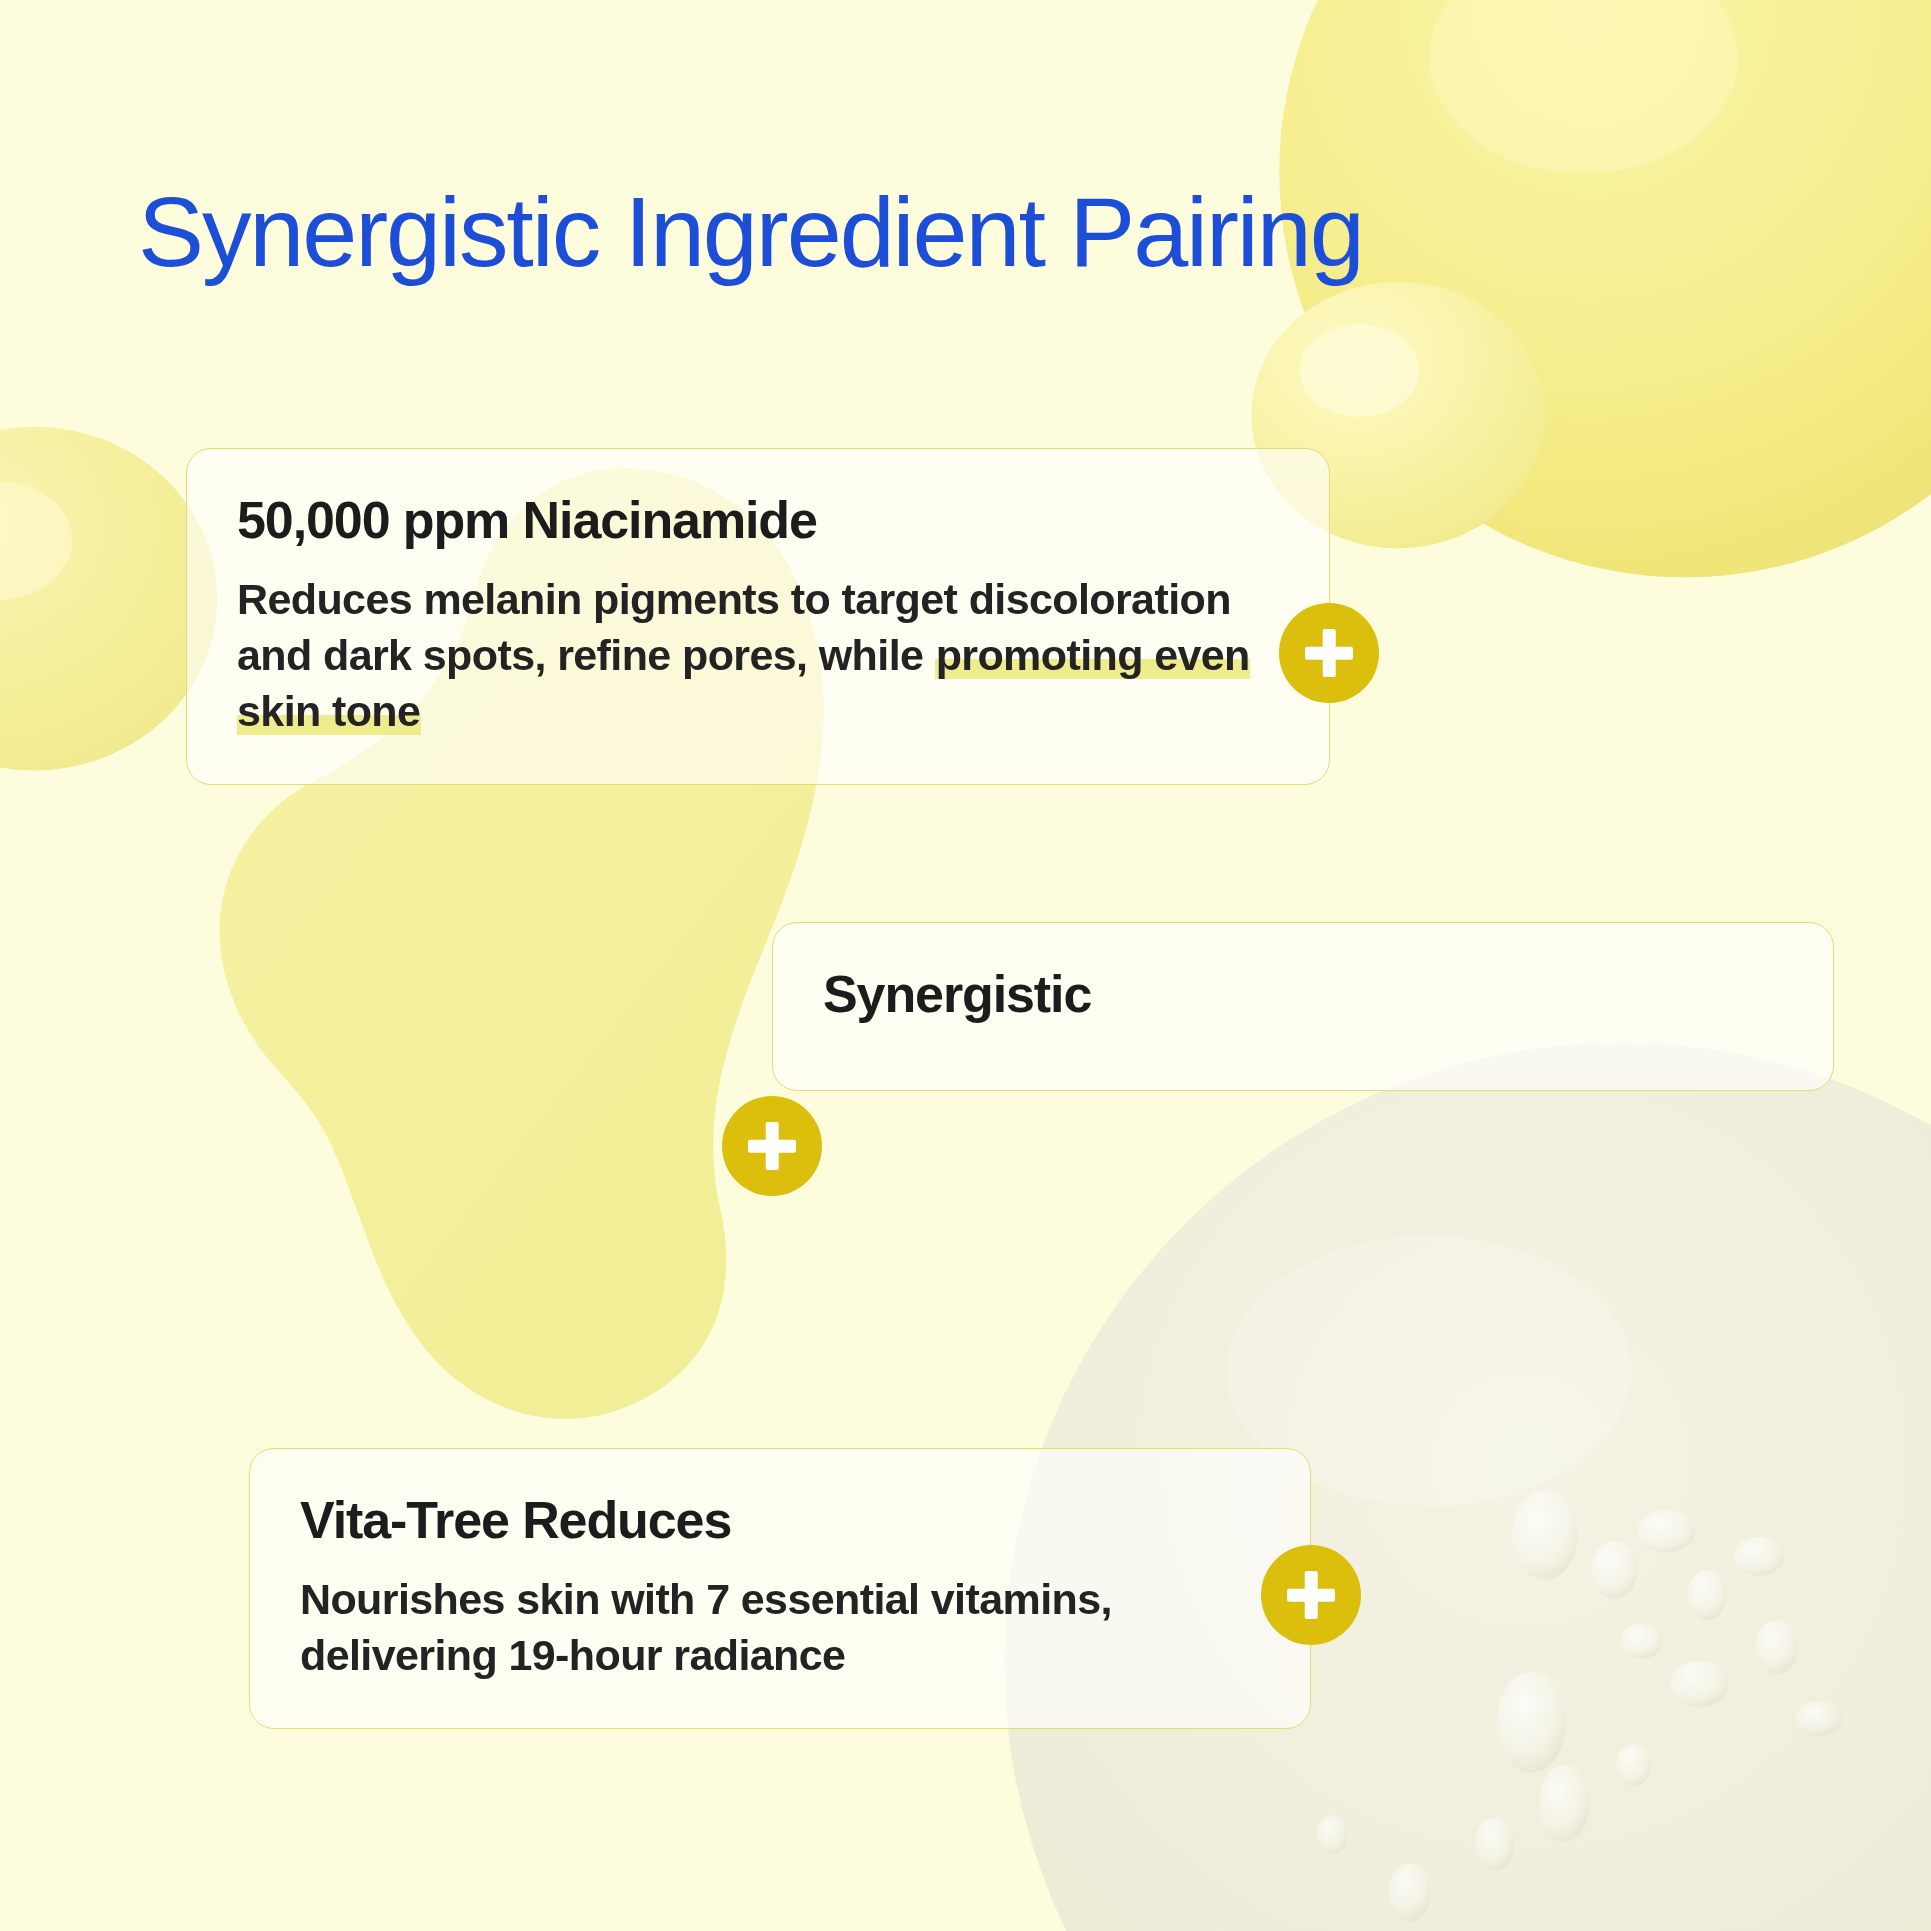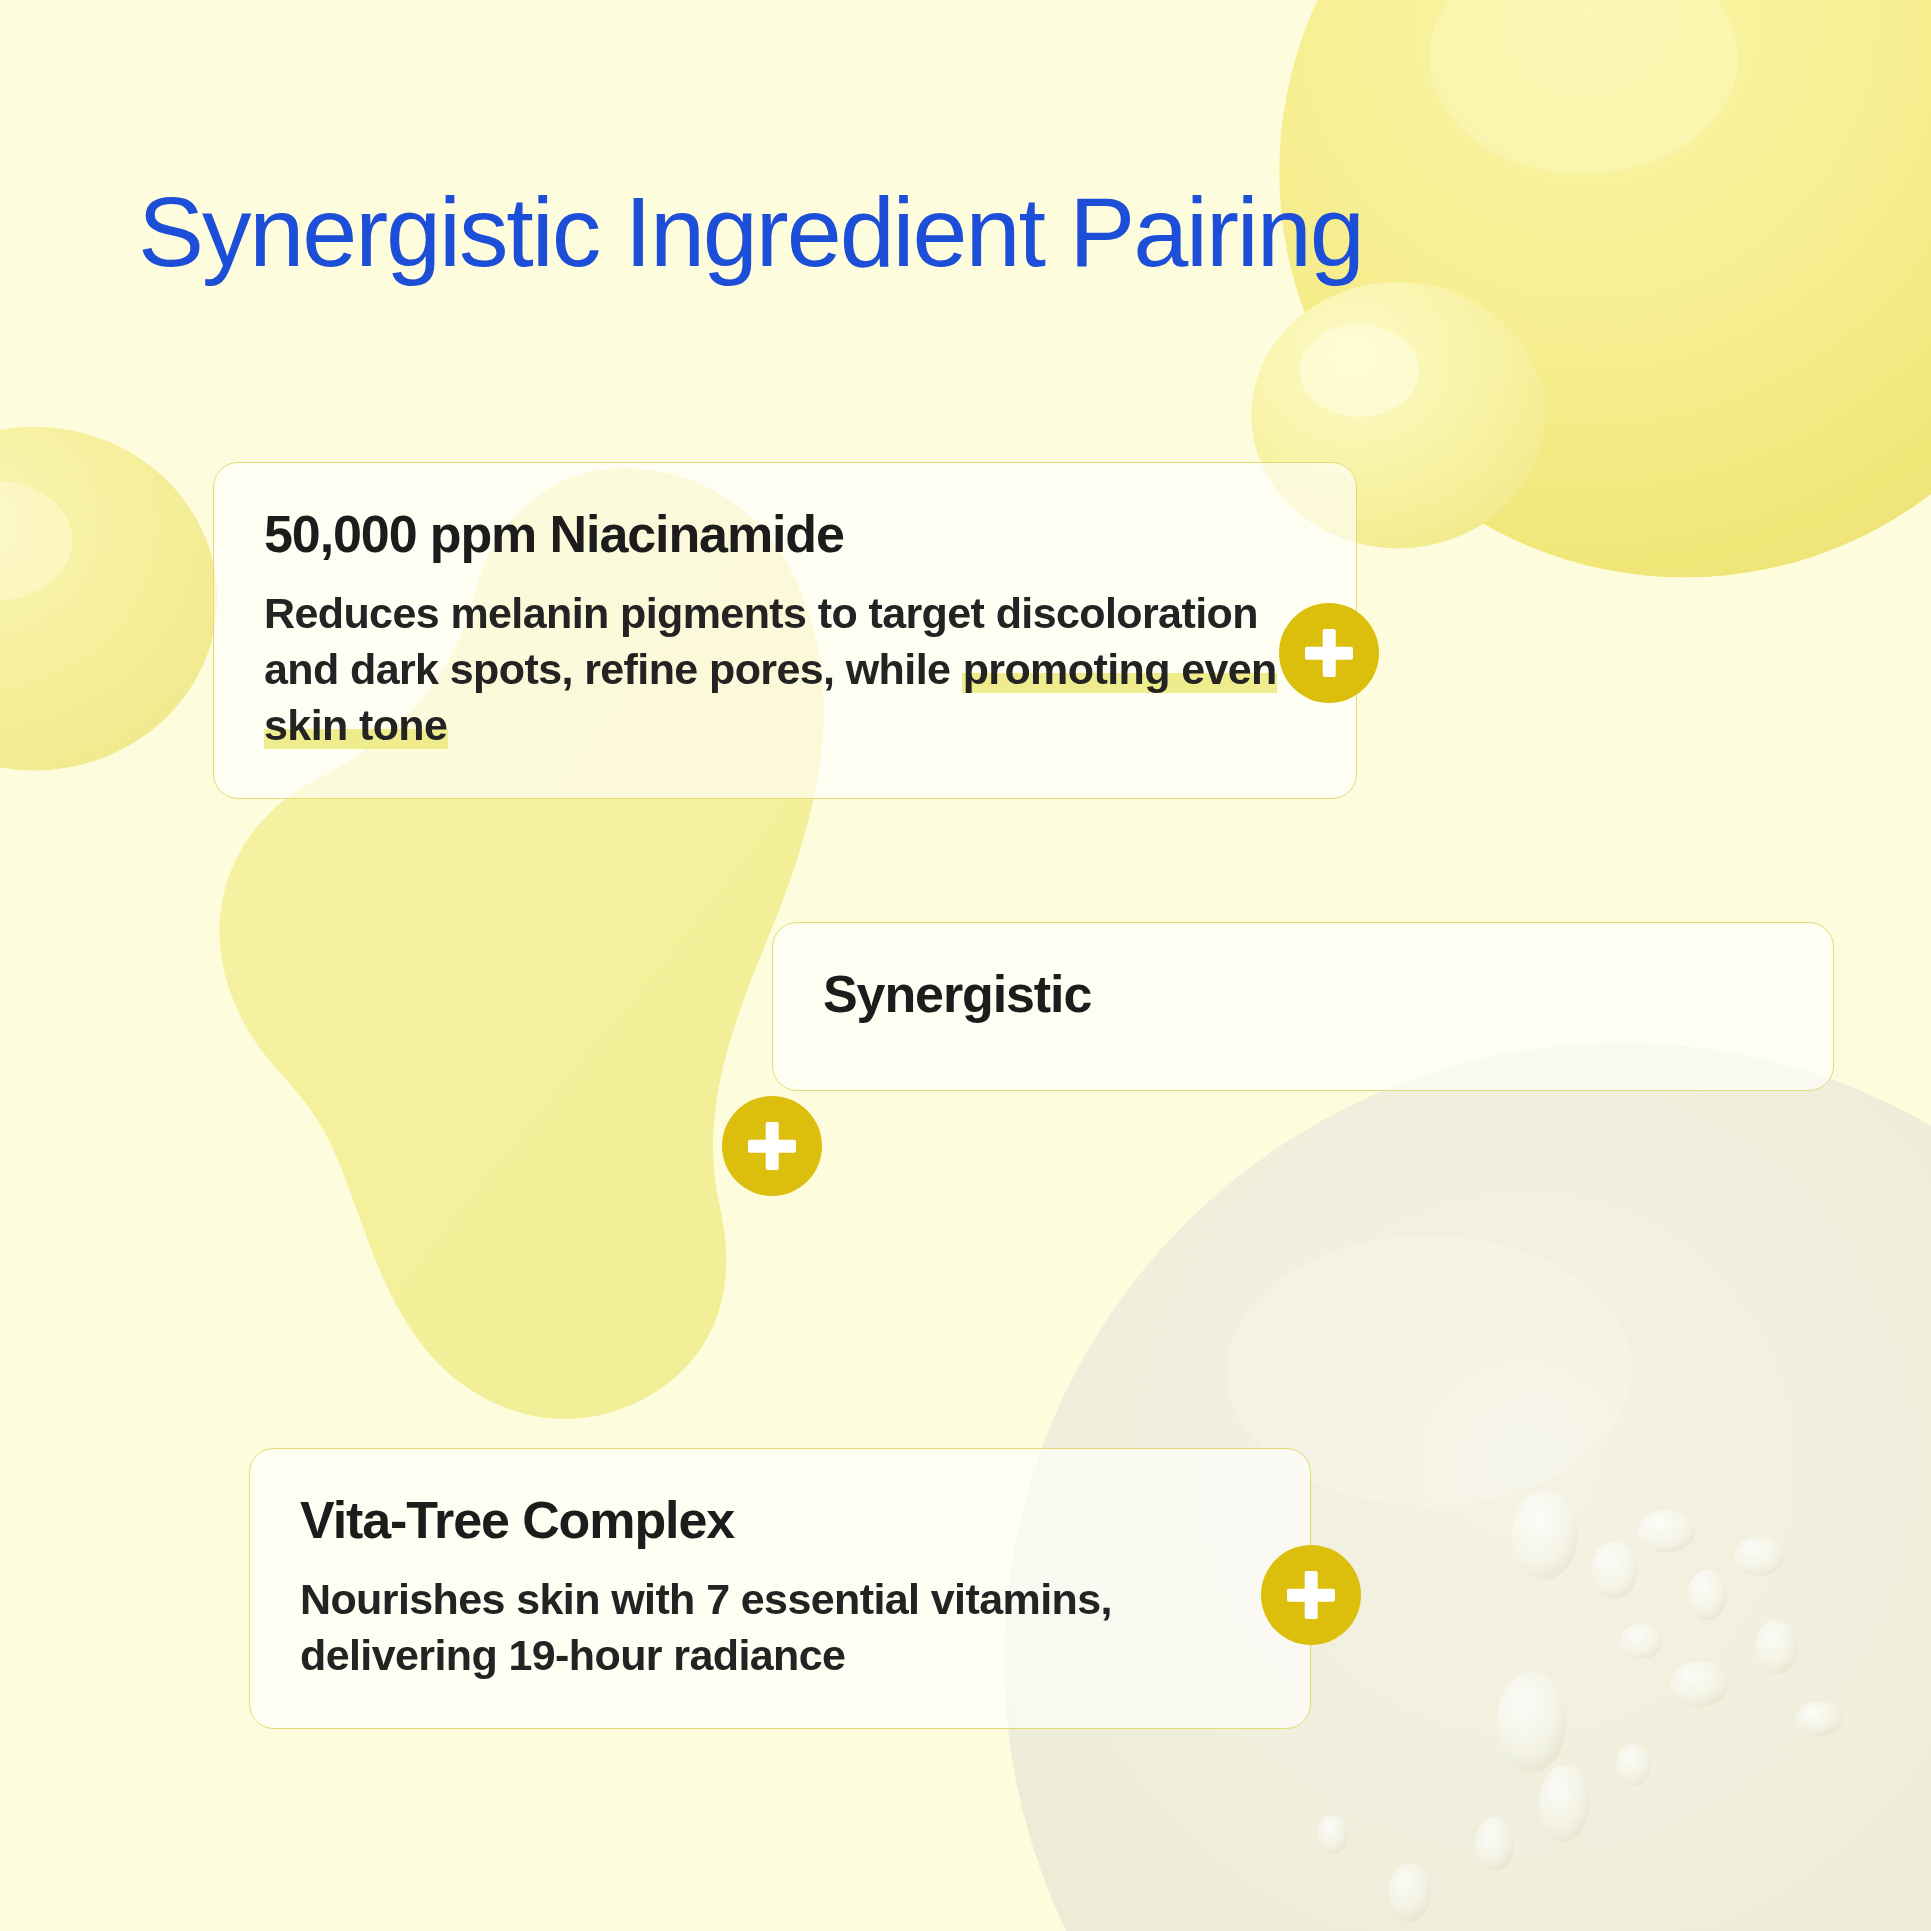--- a/index.html
+++ b/index.html
@@ -52,21 +52,21 @@
     line-height:1.30;
     font-weight:700;
     letter-spacing:-0.6px;
     color:#232323;
   }
   .card-body .hl {
     background:linear-gradient(to top, #EFEC8E 42%, rgba(239,236,142,0) 42%);
     padding:0 1px;
   }
 
-  #card-niacinamide { left:186px;  top:462px;  width:1144px;margin-left:27px; }
+  #card-niacinamide { left:186px;  top:448px;  width:1144px; }
   #card-glutathione { left:772px;  top:922px;  width:1062px; }
   #card-vitatree    { left:249px;  top:1448px; width:1062px; }
 
   
   .plus-badge {
     position:absolute;
     width:100px; height:100px;
     border-radius:50%;
     background:#DCBE0C;
     z-index:3;
@@ -185,19 +185,19 @@
     <div class="card-body"><span>Reduces melanin pigments to target discoloration and dark spots, refine pores, while </span><span class="hl">promoting even skin tone</span></div>
   </div>
   <div class="plus-badge" id="badge-1"></div>
 
   <div class="card" id="card-glutathione">
     <div class="card-title">Synergistic</div>
   </div>
   <div class="plus-badge" id="badge-2"></div>
 
   <div class="card" id="card-vitatree">
-    <div class="card-title">Vita-Tree Complex</div>
+    <div class="card-title">Vita-Tree Reduces</div>
     <div class="card-body">Nourishes skin with 7 essential vitamins, delivering 19-hour radiance</div>
   </div>
   <div class="plus-badge" id="badge-3"></div>
 
 </div>
 
 
 </body></html>

